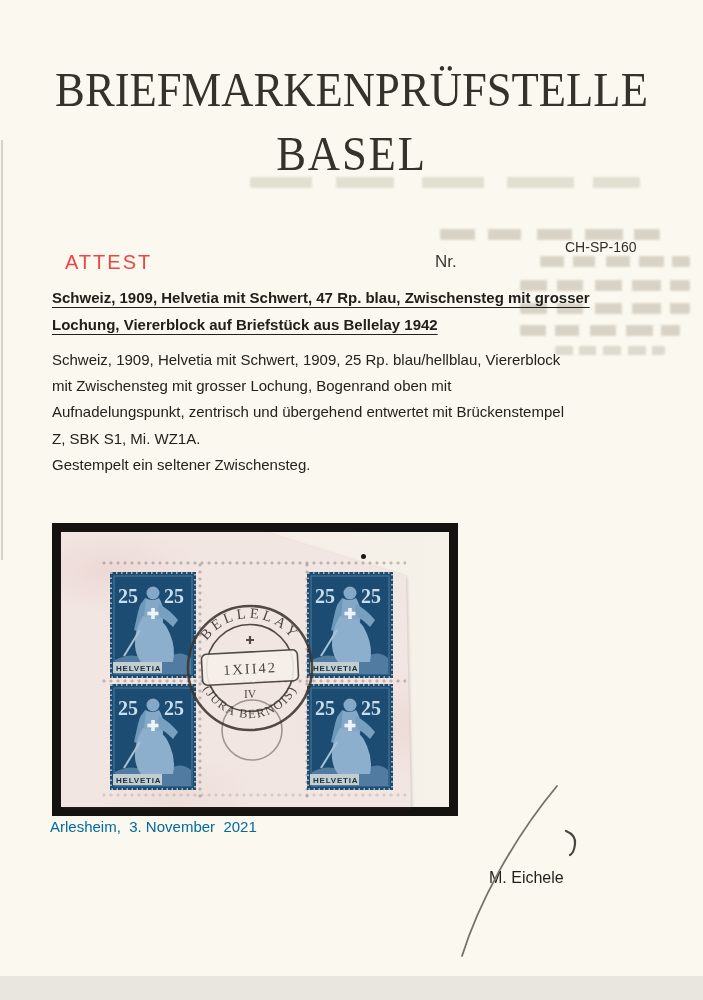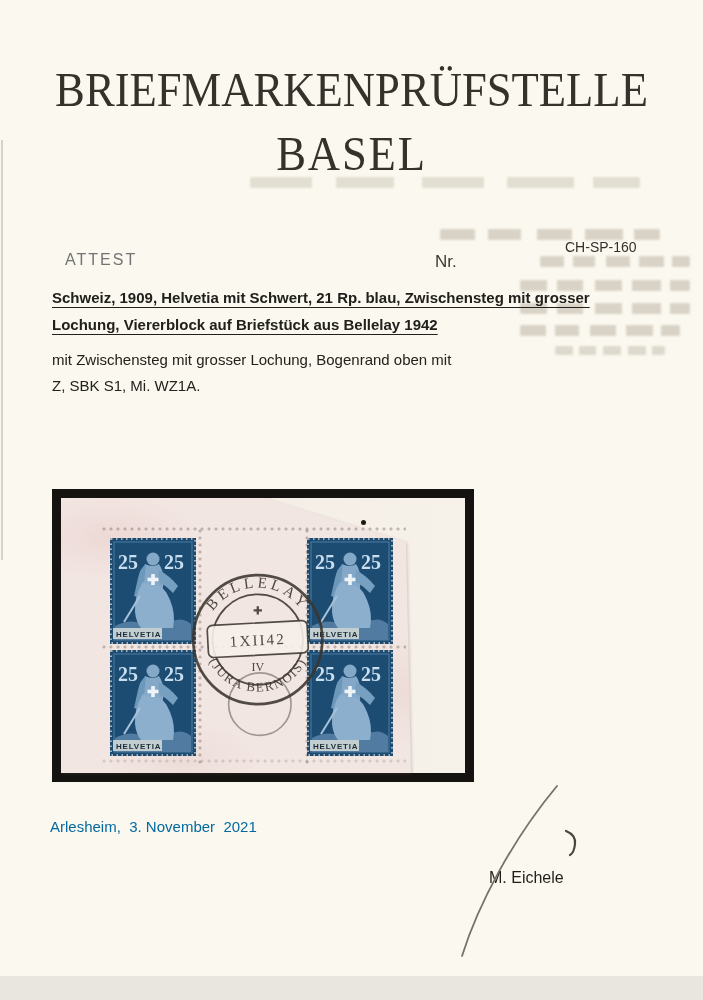--- a/index.html
+++ b/index.html
@@ -26,21 +26,21 @@
   .address{
     position:absolute;left:0;right:0;top:199px;text-align:center;
     font-size:16px;color:#3b3933;letter-spacing:.2px;
   }
   .ref{
     position:absolute;left:565px;top:239px;
     font-size:14px;color:#33312c;
   }
   .attest{
     position:absolute;left:65px;top:251px;
-    font-size:16px;letter-spacing:2px;color:#737373;
+    font-size:20px;letter-spacing:2px;color:#ef4444;
   }
   .nr{
     position:absolute;left:435px;top:252px;
     font-size:17px;color:#3c3a34;
   }
   
   .subject{
     position:absolute;left:52px;top:284px;width:620px;
     font-size:15px;font-weight:600;color:#21201c;line-height:27px;
   }
@@ -71,26 +71,25 @@
   .g4{left:520px;top:280px;width:170px;}
   .g5{left:520px;top:303px;width:170px;}
   .g6{left:520px;top:325px;width:160px;}
   .g7{left:555px;top:346px;width:110px;height:9px;opacity:.38;}
   .scan-line{
     position:absolute;left:1px;top:140px;width:2px;height:420px;
     background:#b7b3a9;opacity:.55;
   }
   
   .photo{
-    position:absolute;left:52px;top:489px;
+    position:absolute;left:52px;top:523px;
     width:388px;height:275px;
     border:9px solid #15130f;
     background:
       linear-gradient(90deg,#f2ebe4 0%,#f6f1e9 100%);
-    padding-left: 16px;
   }
   .photo-inner{position:absolute;inset:0;}
   .briefstueck-wrap{position:absolute;inset:0;filter:drop-shadow(1px 1px 1.5px rgba(90,70,70,.25));}
   .briefstueck{
     position:absolute;inset:0;
     clip-path:polygon(0 0,203px 0,345px 44px,350px 275px,0 275px);
     background:
       radial-gradient(ellipse 130px 60px at 12% 14%,rgba(226,188,188,.32),transparent 70%),
       radial-gradient(ellipse 160px 80px at 88% 70%,rgba(223,193,188,.28),transparent 70%),
       radial-gradient(ellipse 110px 55px at 30% 95%,rgba(220,188,186,.22),transparent 70%),
@@ -154,27 +153,30 @@
   <div class="ghost g5"></div>
   <div class="ghost g6"></div>
   <div class="ghost g7"></div>
 
 
   <div class="ref">CH-SP-160</div>
   <div class="attest">ATTEST</div>
   <div class="nr">Nr.</div>
 
   <div class="subject">
-    <div>Schweiz, 1909, Helvetia mit Schwert, 21 Rp. blau, Zwischensteg mit grosser</div>
+    <div>Schweiz, 1909, Helvetia mit Schwert, 47 Rp. blau, Zwischensteg mit grosser</div>
     <div>Lochung, Viererblock auf Briefstück aus Bellelay 1942</div>
   </div>
 
   <div class="desc">
+    <div>Schweiz, 1909, Helvetia mit Schwert, 1909, 25 Rp. blau/hellblau, Viererblock</div>
     <div>mit Zwischensteg mit grosser Lochung, Bogenrand oben mit</div>
+    <div>Aufnadelungspunkt, zentrisch und übergehend entwertet mit Brückenstempel</div>
     <div>Z, SBK S1, Mi. WZ1A.</div>
+    <div>Gestempelt ein seltener Zwischensteg.</div>
   </div>
 
   <div class="photo">
     <div class="photo-inner">
 
       <div class="briefstueck-wrap">
         <div class="briefstueck"></div>
       </div>
 
       <div class="perf perf-h" style="left:40px;top:28px;width:305px;"></div>

